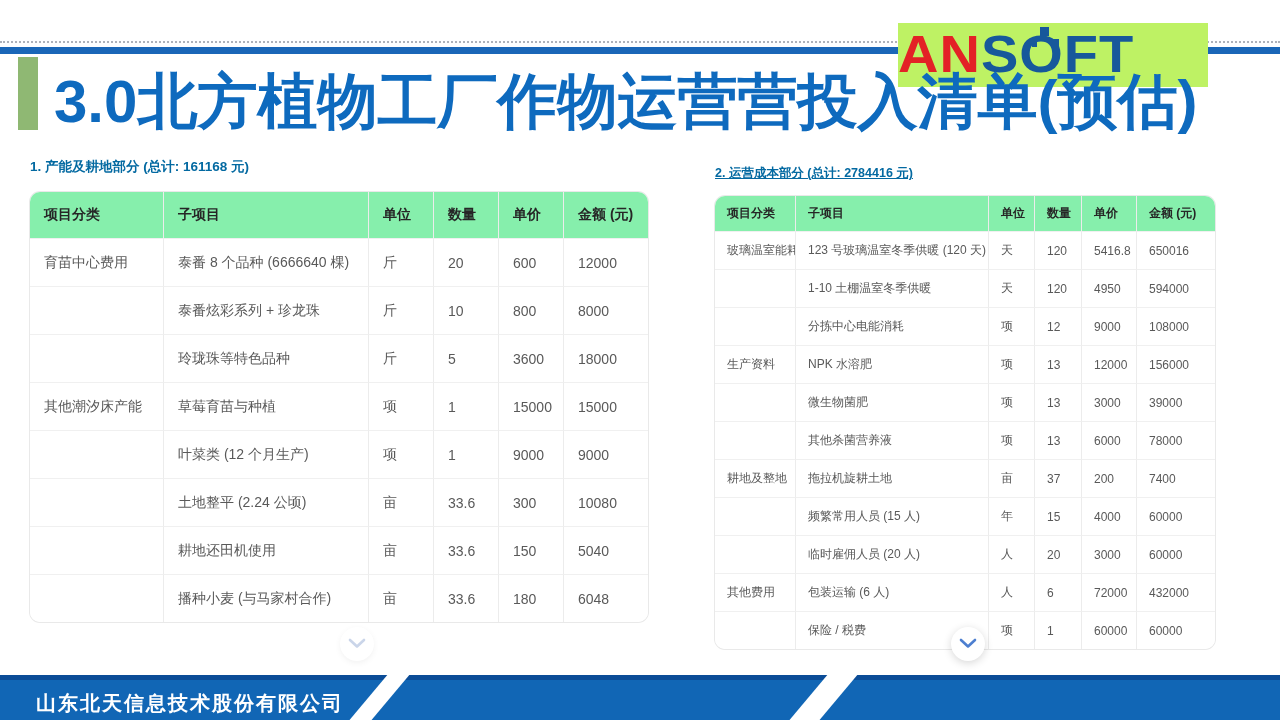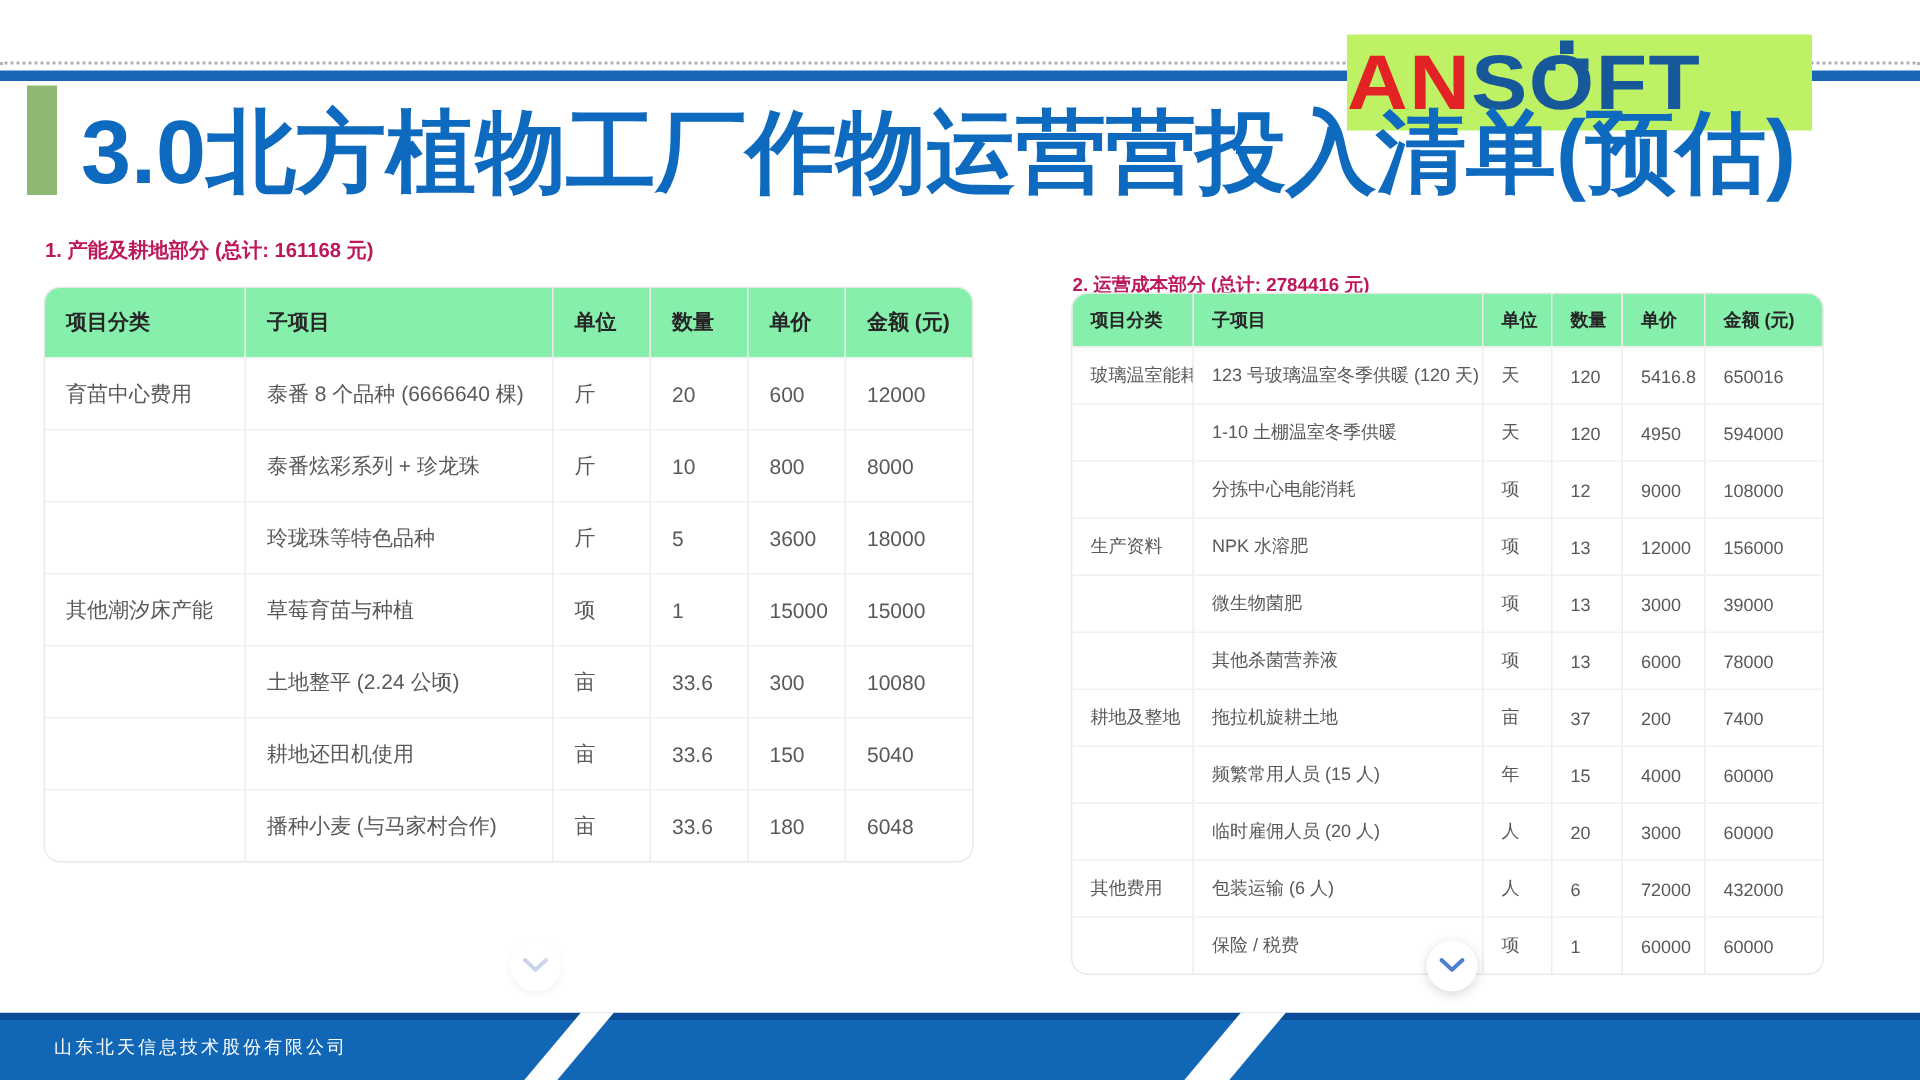--- a/index.html
+++ b/index.html
@@ -23,23 +23,23 @@
   .pixel-sq{position:absolute;background:var(--logo-navy,#17589b);}
   #px1{left:142px;top:4px;width:9px;height:9px;}
   #px2{left:154px;top:16px;width:7px;height:7px;}
   #px3{left:134px;top:19px;width:5px;height:5px;}
   
   .green-block{position:absolute;left:18px;top:57px;width:20px;height:73px;
     background:var(--green,#8fb873);}
   .page-title{position:absolute;left:54px;top:72px;font-size:60px;font-weight:bold;
     color:var(--accent,#0e6abe);white-space:nowrap;line-height:1;letter-spacing:0;}
   
-  .table-caption{position:absolute;font-weight:bold;color:#be185d;white-space:nowrap;}
+  .table-caption{position:absolute;font-weight:bold;color:#0369a1;white-space:nowrap;}
   #cap-left{left:30px;top:158px;font-size:13.5px;}
-  #cap-right{left:715px;top:182px;font-size:12.5px;}
+  #cap-right{left:715px;top:165px;font-size:12.5px;text-decoration:underline;}
   .table-wrap{position:absolute;border-radius:10px;overflow:hidden;
     box-shadow:0 0 0 1px #e9e9e9;background:#fff;}
   #wrap-left{left:30px;top:192px;width:618px;}
   #wrap-right{left:715px;top:196px;width:500px;}
   table{border-collapse:separate;border-spacing:0;table-layout:fixed;width:100%;}
   th{background:#86efac;text-align:left;font-weight:bold;color:#262626;}
   td{color:#595959;border-top:1px solid #f0f0f0;background:#fff;}
   th,td{overflow:hidden;white-space:nowrap;}
   th + th, td + td{border-left:1px solid #ececec;}
   #table-left th{height:44px;font-size:14px;padding-left:14px;}
@@ -55,21 +55,21 @@
     box-shadow:0 2px 8px rgba(0,0,0,.16);}
   
   .footer{position:absolute;left:0;top:675px;width:1280px;height:45px;overflow:hidden;}
   .footer-dark{position:absolute;left:0;top:0;width:100%;height:5px;
     background:var(--footer-dark,#0b4c97);}
   .footer-main{position:absolute;left:0;top:5px;width:100%;height:40px;
     background:var(--footer-blue,#1166b5);}
   .stripe{position:absolute;top:-2px;height:50px;background:#fff;transform:skewX(-40deg);}
   #stripe1{left:368px;width:22px;}
   #stripe2{left:808px;width:30px;}
-  .footer-company{position:absolute;left:36px;top:15px;font-size:12px;font-weight:normal;
+  .footer-company{position:absolute;left:36px;top:15px;font-size:20px;font-weight:bold;
     color:#fff;letter-spacing:2px;white-space:nowrap;}
   .footer-phone{position:absolute;left:935px;top:13px;font-size:22px;font-weight:bold;
     color:#fff;white-space:nowrap;}
 </style>
 </head>
 <body>
 
 <div class="dashed-rule"></div>
 <div class="blue-rule" id="blue-rule-left"></div>
 <div class="blue-rule" id="blue-rule-right"></div>
@@ -130,20 +130,28 @@
           <td>3600</td>
           <td>18000</td>
         </tr>
         <tr>
           <td>其他潮汐床产能</td>
           <td>草莓育苗与种植</td>
           <td>项</td>
           <td>1</td>
           <td>15000</td>
           <td>15000</td>
+        </tr>
+        <tr>
+          <td></td>
+          <td>叶菜类 (12 个月生产)</td>
+          <td>项</td>
+          <td>1</td>
+          <td>9000</td>
+          <td>9000</td>
         </tr>
         <tr>
           <td></td>
           <td>土地整平 (2.24 公顷)</td>
           <td>亩</td>
           <td>33.6</td>
           <td>300</td>
           <td>10080</td>
         </tr>
         <tr>

